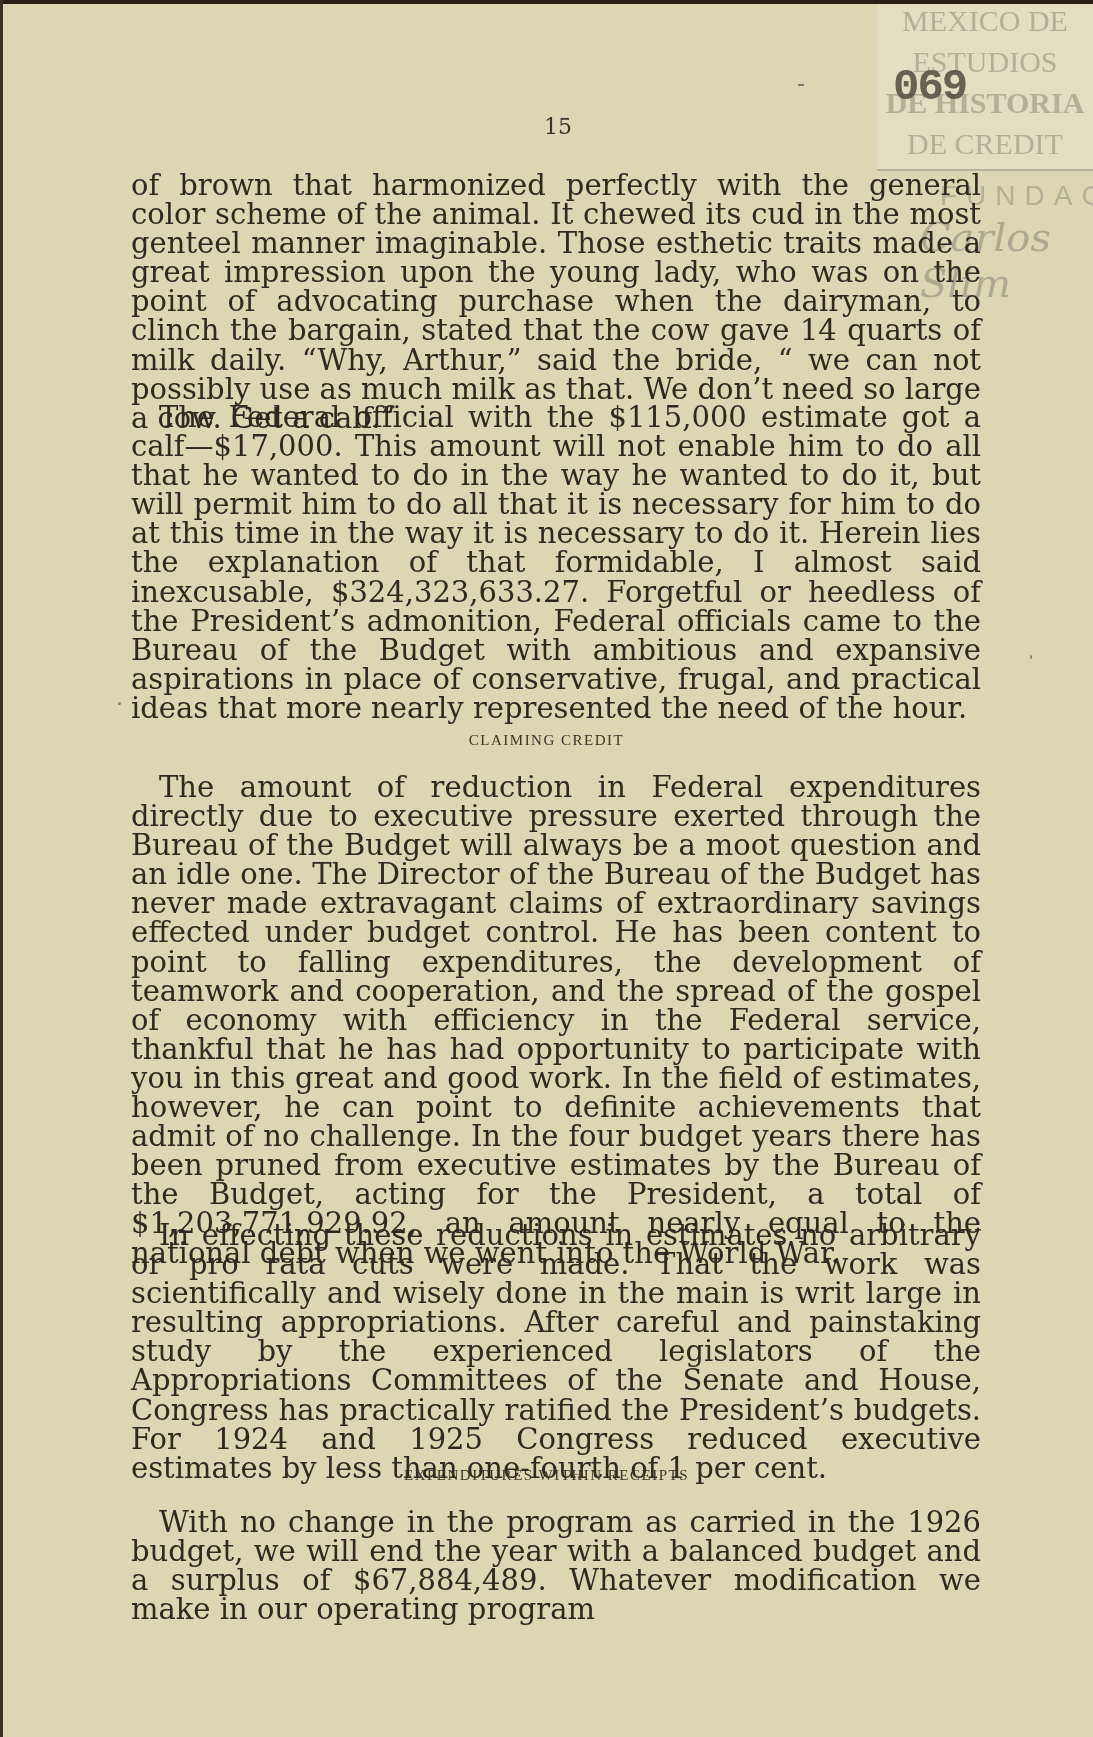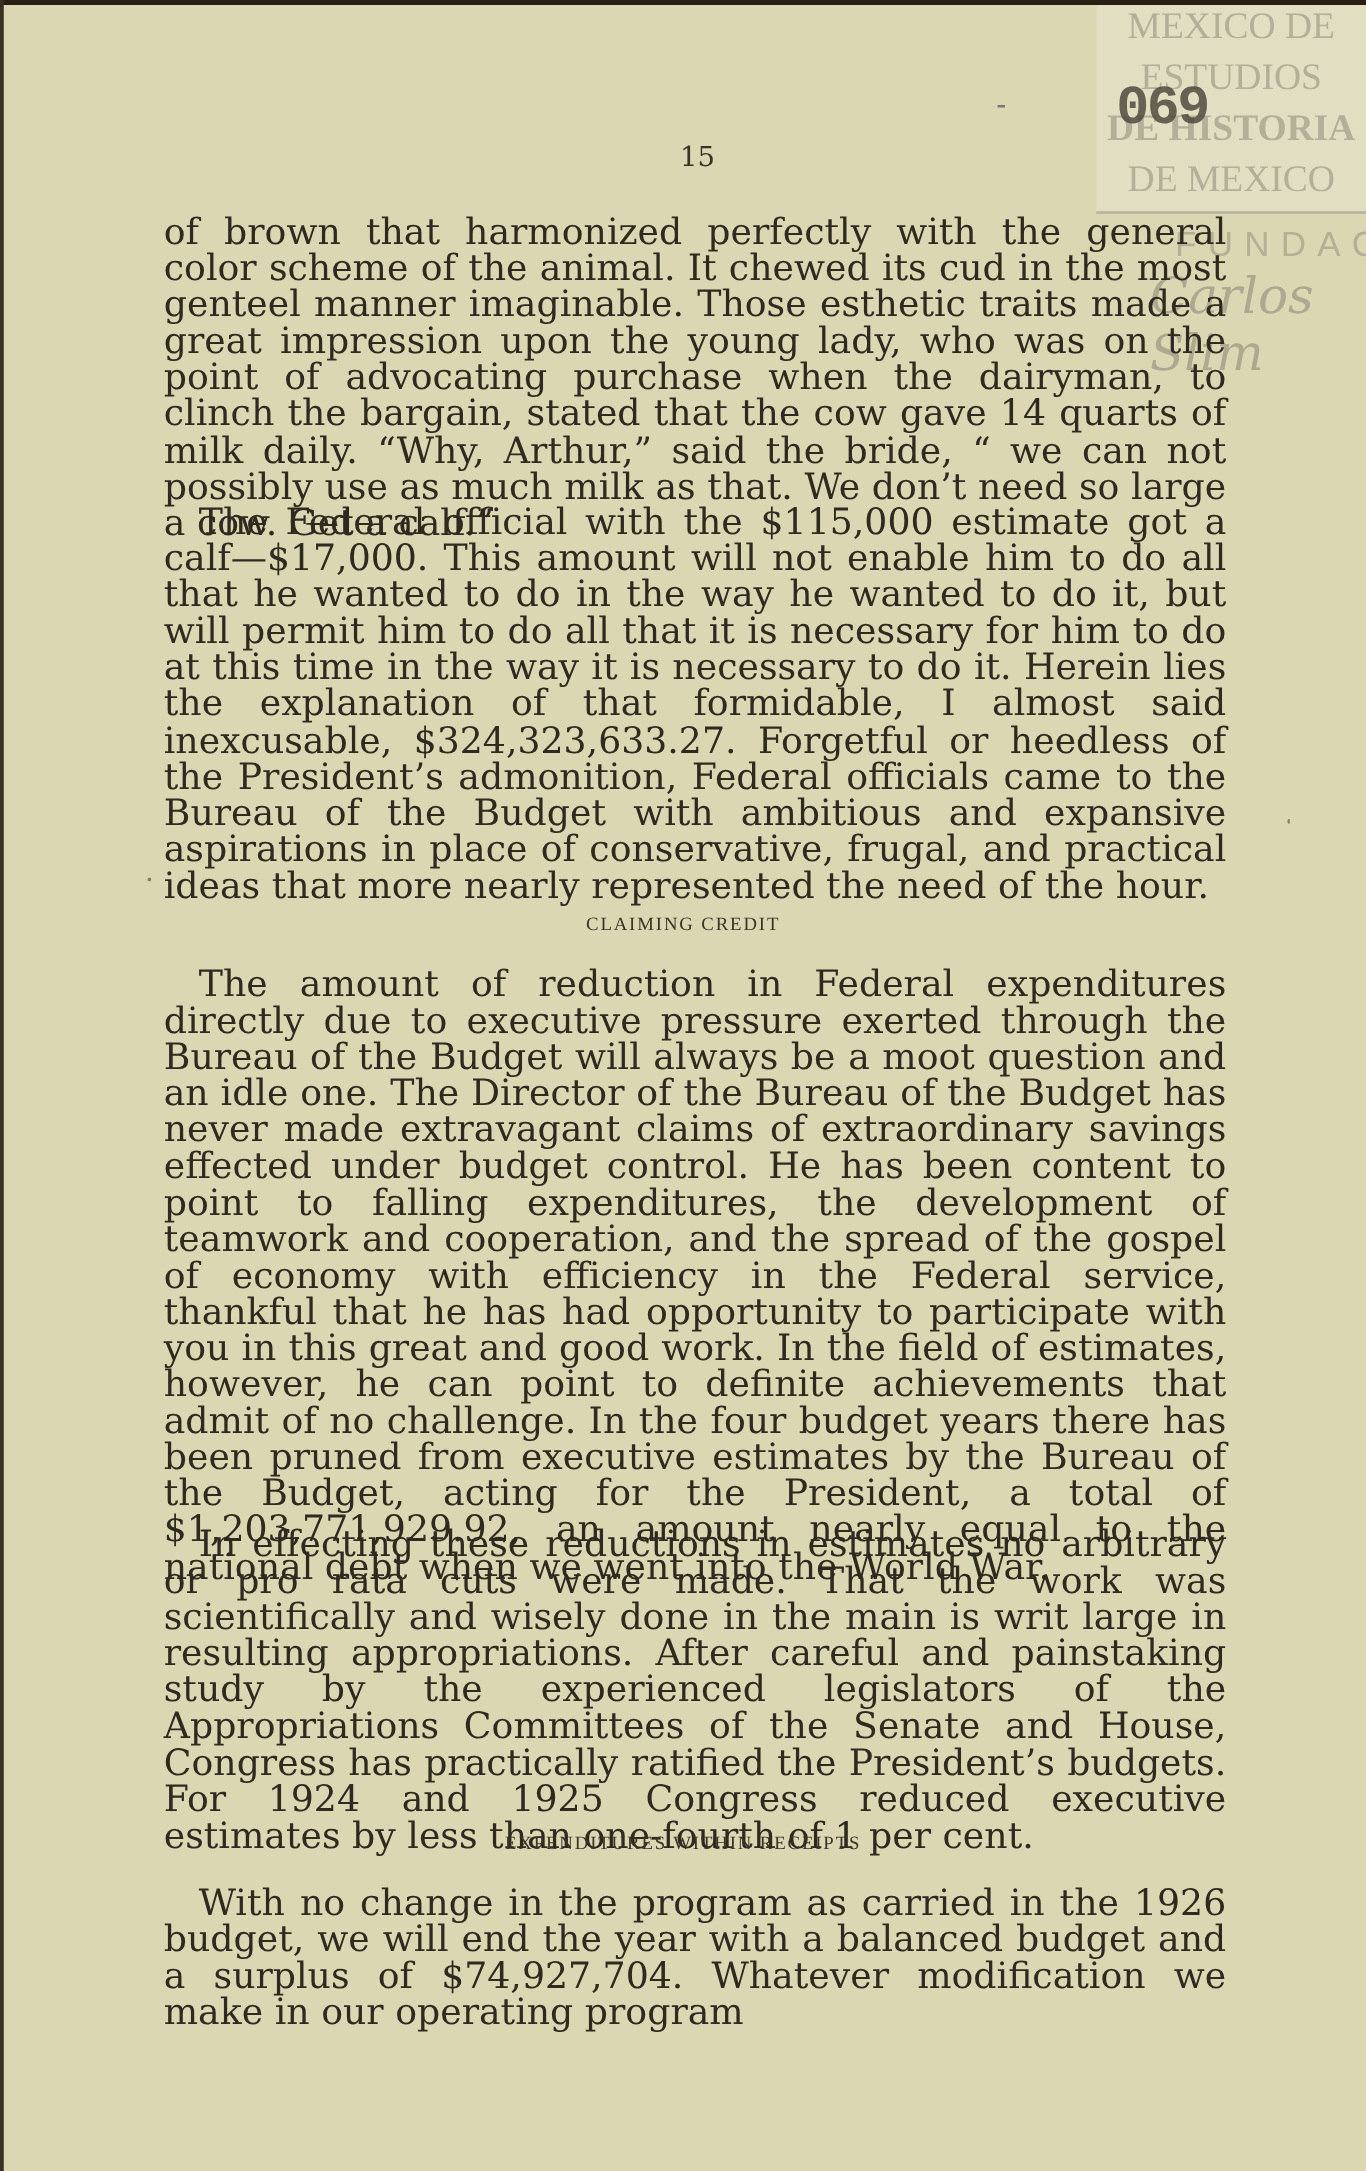--- a/index.html
+++ b/index.html
@@ -136,21 +136,21 @@
 <body>
 
 <div class="top-edge"></div>
 <div class="page"></div>
 <div class="left-edge"></div>
 
 <div class="watermark-box"></div>
 <div class="wm-line" style="top:6px;">MEXICO DE</div>
 <div class="wm-line" style="top:47px;">ESTUDIOS</div>
 <div class="wm-line" style="top:88px;font-weight:bold;">DE HISTORIA</div>
-<div class="wm-line" style="top:129px;">DE MEXICO</div>
+<div class="wm-line" style="top:129px;">DE CREDIT</div>
 <div class="wm-fundacion">FUNDACIÓN</div>
 <div class="wm-signature" style="left:920px;">Carlos Slim</div>
 
 <div class="dash-mark"></div>
 <div class="stamp-number">069</div>
 <div class="page-number">15</div>
 
 <div class="text-block" style="top:171px;">
   <p>of brown that harmonized perfectly with the general color scheme of the animal. It chewed its cud in the most genteel manner imaginable. Those esthetic traits made a great impression upon the young lady, who was on the point of advocating purchase when the dairyman, to clinch the bargain, stated that the cow gave 14 quarts of milk daily. “Why, Arthur,” said the bride, “ we can not possibly use as much milk as that. We don’t need so large a cow. Get a calf.”</p>
 </div>
@@ -165,17 +165,17 @@
   <p class="indent">The amount of reduction in Federal expenditures directly due to executive pressure exerted through the Bureau of the Budget will always be a moot question and an idle one. The Director of the Bureau of the Budget has never made extravagant claims of extraordinary savings effected under budget control. He has been content to point to falling expenditures, the development of teamwork and cooperation, and the spread of the gospel of economy with efficiency in the Federal service, thankful that he has had opportunity to participate with you in this great and good work. In the field of estimates, however, he can point to definite achievements that admit of no challenge. In the four budget years there has been pruned from executive estimates by the Bureau of the Budget, acting for the President, a total of $1,203,771,929.92, an amount nearly equal to the national debt when we went into the World War.</p>
 </div>
 
 <div class="text-block" style="top:1221px;">
   <p class="indent">In effecting these reductions in estimates no arbitrary or pro rata cuts were made. That the work was scientifically and wisely done in the main is writ large in resulting appropriations. After careful and painstaking study by the experienced legislators of the Appropriations Committees of the Senate and House, Congress has practically ratified the President’s budgets. For 1924 and 1925 Congress reduced executive estimates by less than one-fourth of 1 per cent.</p>
 </div>
 
 <div class="section-heading" style="top:1467px;">EXPENDITURES WITHIN RECEIPTS</div>
 
 <div class="text-block" style="top:1508px;">
-  <p class="indent">With no change in the program as carried in the 1926 budget, we will end the year with a balanced budget and a surplus of $74,927,704. Whatever modification we make in our operating program</p>
+  <p class="indent">With no change in the program as carried in the 1926 budget, we will end the year with a balanced budget and a surplus of $67,884,489. Whatever modification we make in our operating program</p>
 </div>
 
 <div class="speck" style="left:118px; top:702px;"></div>
 <div class="speck" style="left:1030px; top:655px; width:2px; height:4px;"></div>
 
 </body></html>

